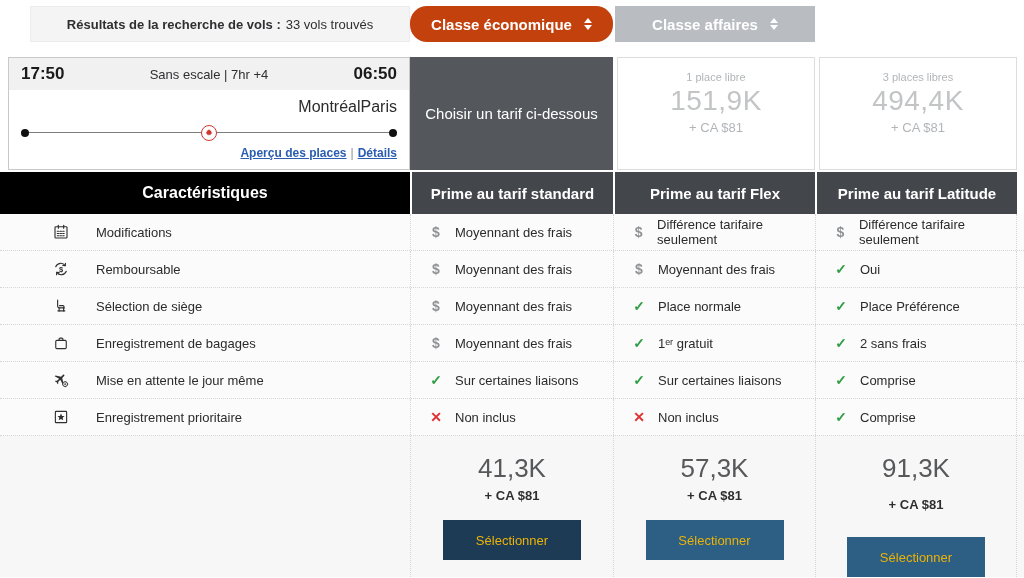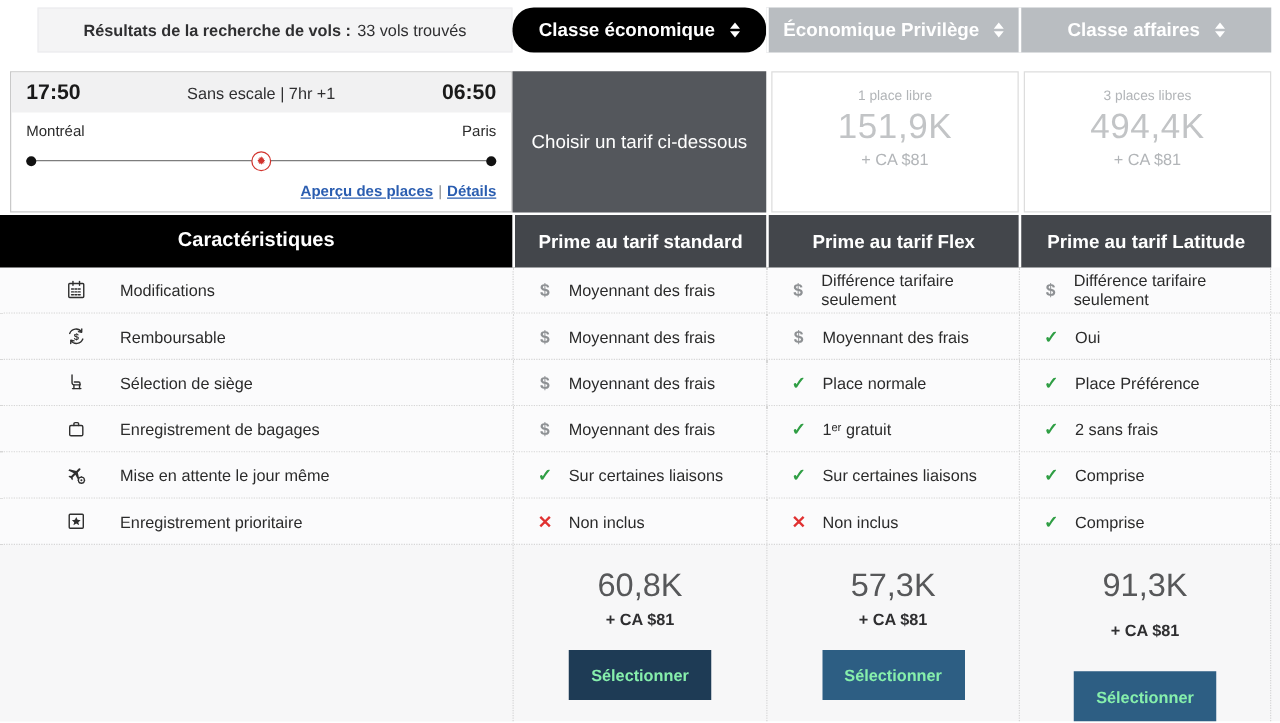--- a/index.html
+++ b/index.html
@@ -15,41 +15,41 @@
   .results-bar {
     margin-left: 30px; background: #f4f4f5; border: 1px solid #ececee;
     display: flex; align-items: center; justify-content: center; gap: 5px;
     font-size: 13px; color: #2f2f31;
   }
   .results-bar b { font-weight: 700; }
   .tab {
     display: flex; align-items: center; justify-content: center; gap: 12px;
     color: #fff; font-weight: 700; font-size: 15px; cursor: pointer;
   }
-  .tab.selected { background: #000000; border-radius: 17px; }
+  .tab.selected { background: #c2410c; border-radius: 17px; }
   .tab.unselected { background: #b9bdc1; border-left: 2px solid #fff; }
   .sort-ic { display: inline-flex; flex-direction: column; gap: 2px; }
   .sort-ic i { display: block; width: 0; height: 0;
     border-left: 4px solid transparent; border-right: 4px solid transparent; }
   .sort-ic .up   { border-bottom: 5px solid #fff; }
   .sort-ic .down { border-top: 5px solid #fff; }
 
   
   .flight-row { margin-top: 15px; height: 113px; }
   .flight-card {
     margin-left: 8px; background: #fff; border: 1px solid #c9c9c9;
     display: flex; flex-direction: column;
   }
   .fc-strip {
     background: #f1f1f2; height: 30px; padding: 16px 12px;
     display: flex; align-items: center; justify-content: space-between;
   }
   .fc-time { font-size: 17px; font-weight: 700; color: #1a1a1a; }
   .fc-mid  { font-size: 13px; color: #2f2f31; }
-  .fc-route { padding: 8px 12px 0; display: flex; justify-content: space-between; font-size: 12px; }
+  .fc-route { padding: 8px 12px 0; display: flex; justify-content: flex-end; font-size: 16px; }
   .fc-line { position: relative; margin: 9px 12px 0; height: 16px; }
   .fc-line .rail { position: absolute; left: 0; right: 0; top: 7px; height: 1px; background: #7d7d7d; }
   .fc-line .dot { position: absolute; top: 4px; width: 8px; height: 8px; border-radius: 50%; background: #111; }
   .fc-line .dot.l { left: 0; } .fc-line .dot.r { right: 0; }
   .roundel {
     position: absolute; left: 50%; top: 0; transform: translateX(-50%);
     width: 16px; height: 16px; border-radius: 50%;
     background: #fff; border: 1.5px solid #d2342e;
     display: flex; align-items: center; justify-content: center;
   }
@@ -88,22 +88,22 @@
   .val-ic[data-kind="no"]  { color: #e03131; font-weight: 700; }
 
   
   .tfoot { height: 141px; background: #f7f7f8; }
   .foot-feat { background: #f7f7f8; }
   .foot-col { border-left: 1px dotted #d6d6d6; display: flex; flex-direction: column;
     align-items: center; padding-top: 17px; }
   .foot-col:last-child { border-right: 1px dotted #d6d6d6; justify-content: space-between; }
   .foot-pts { font-size: 26px; color: #57585a; }
   .foot-cash { font-size: 13px; font-weight: 700; color: #2f2f31; margin-top: 4px; }
-  .select-btn { margin-top: 17px; width: 114px; height: 40px; border: none; color: #86efac;
-    font-family: "Liberation Sans", sans-serif; font-weight: 700; font-size: 13px; cursor: pointer; }
+  .select-btn { margin-top: 17px; width: 138px; height: 40px; border: none; color: #eab308;
+    font-family: "Liberation Sans", sans-serif; font-weight: 400; font-size: 13px; cursor: pointer; }
   .select-btn.dark  { background: #1e3b55; }
   .select-btn.light { background: #2d5e83; }
 
   .ic-stroke { stroke: #2f2f2f; fill: none; stroke-width: 1.5; stroke-linecap: round; stroke-linejoin: round; }
 </style>
 </head>
 <body>
 
 <div class="g4 top-row">
   <div class="results-bar">
@@ -111,40 +111,33 @@
     <span>33 vols trouvés</span>
   </div>
   <div class="tab selected">
     <span>Classe économique</span>
     <span class="sort-ic">
         <i class="up"></i>
         <i class="down"></i>
       </span>
   </div>
   <div class="tab unselected">
-    <span>Économique Privilège</span>
-    <span class="sort-ic">
-        <i class="up"></i>
-        <i class="down"></i>
-      </span>
-  </div>
-  <div class="tab unselected">
     <span>Classe affaires</span>
     <span class="sort-ic">
         <i class="up"></i>
         <i class="down"></i>
       </span>
   </div>
 </div>
 
 <div class="g4 flight-row">
   <div class="flight-card">
     <div class="fc-strip">
       <span class="fc-time">17:50</span>
-      <span class="fc-mid">Sans escale | 7hr +1</span>
+      <span class="fc-mid">Sans escale | 7hr +4</span>
       <span class="fc-time">06:50</span>
     </div>
     <div class="fc-route">
       <span>Montréal</span>
       <span>Paris</span>
     </div>
     <div class="fc-line">
       <span class="rail"></span>
       <span class="dot l"></span>
       <span class="roundel">
@@ -339,21 +332,21 @@
   </div>
   <div class="val-cell">
     <span class="val-ic" data-kind="yes">✓</span>
     <span>Comprise</span>
   </div>
 </div>
 
 <div class="g4 tfoot">
   <div class="foot-feat"></div>
   <div class="foot-col">
-    <span class="foot-pts">60,8K</span>
+    <span class="foot-pts">41,3K</span>
     <span class="foot-cash">+ CA $81</span>
     <button class="select-btn dark">Sélectionner</button>
   </div>
   <div class="foot-col">
     <span class="foot-pts">57,3K</span>
     <span class="foot-cash">+ CA $81</span>
     <button class="select-btn light">Sélectionner</button>
   </div>
   <div class="foot-col">
     <span class="foot-pts">91,3K</span>

